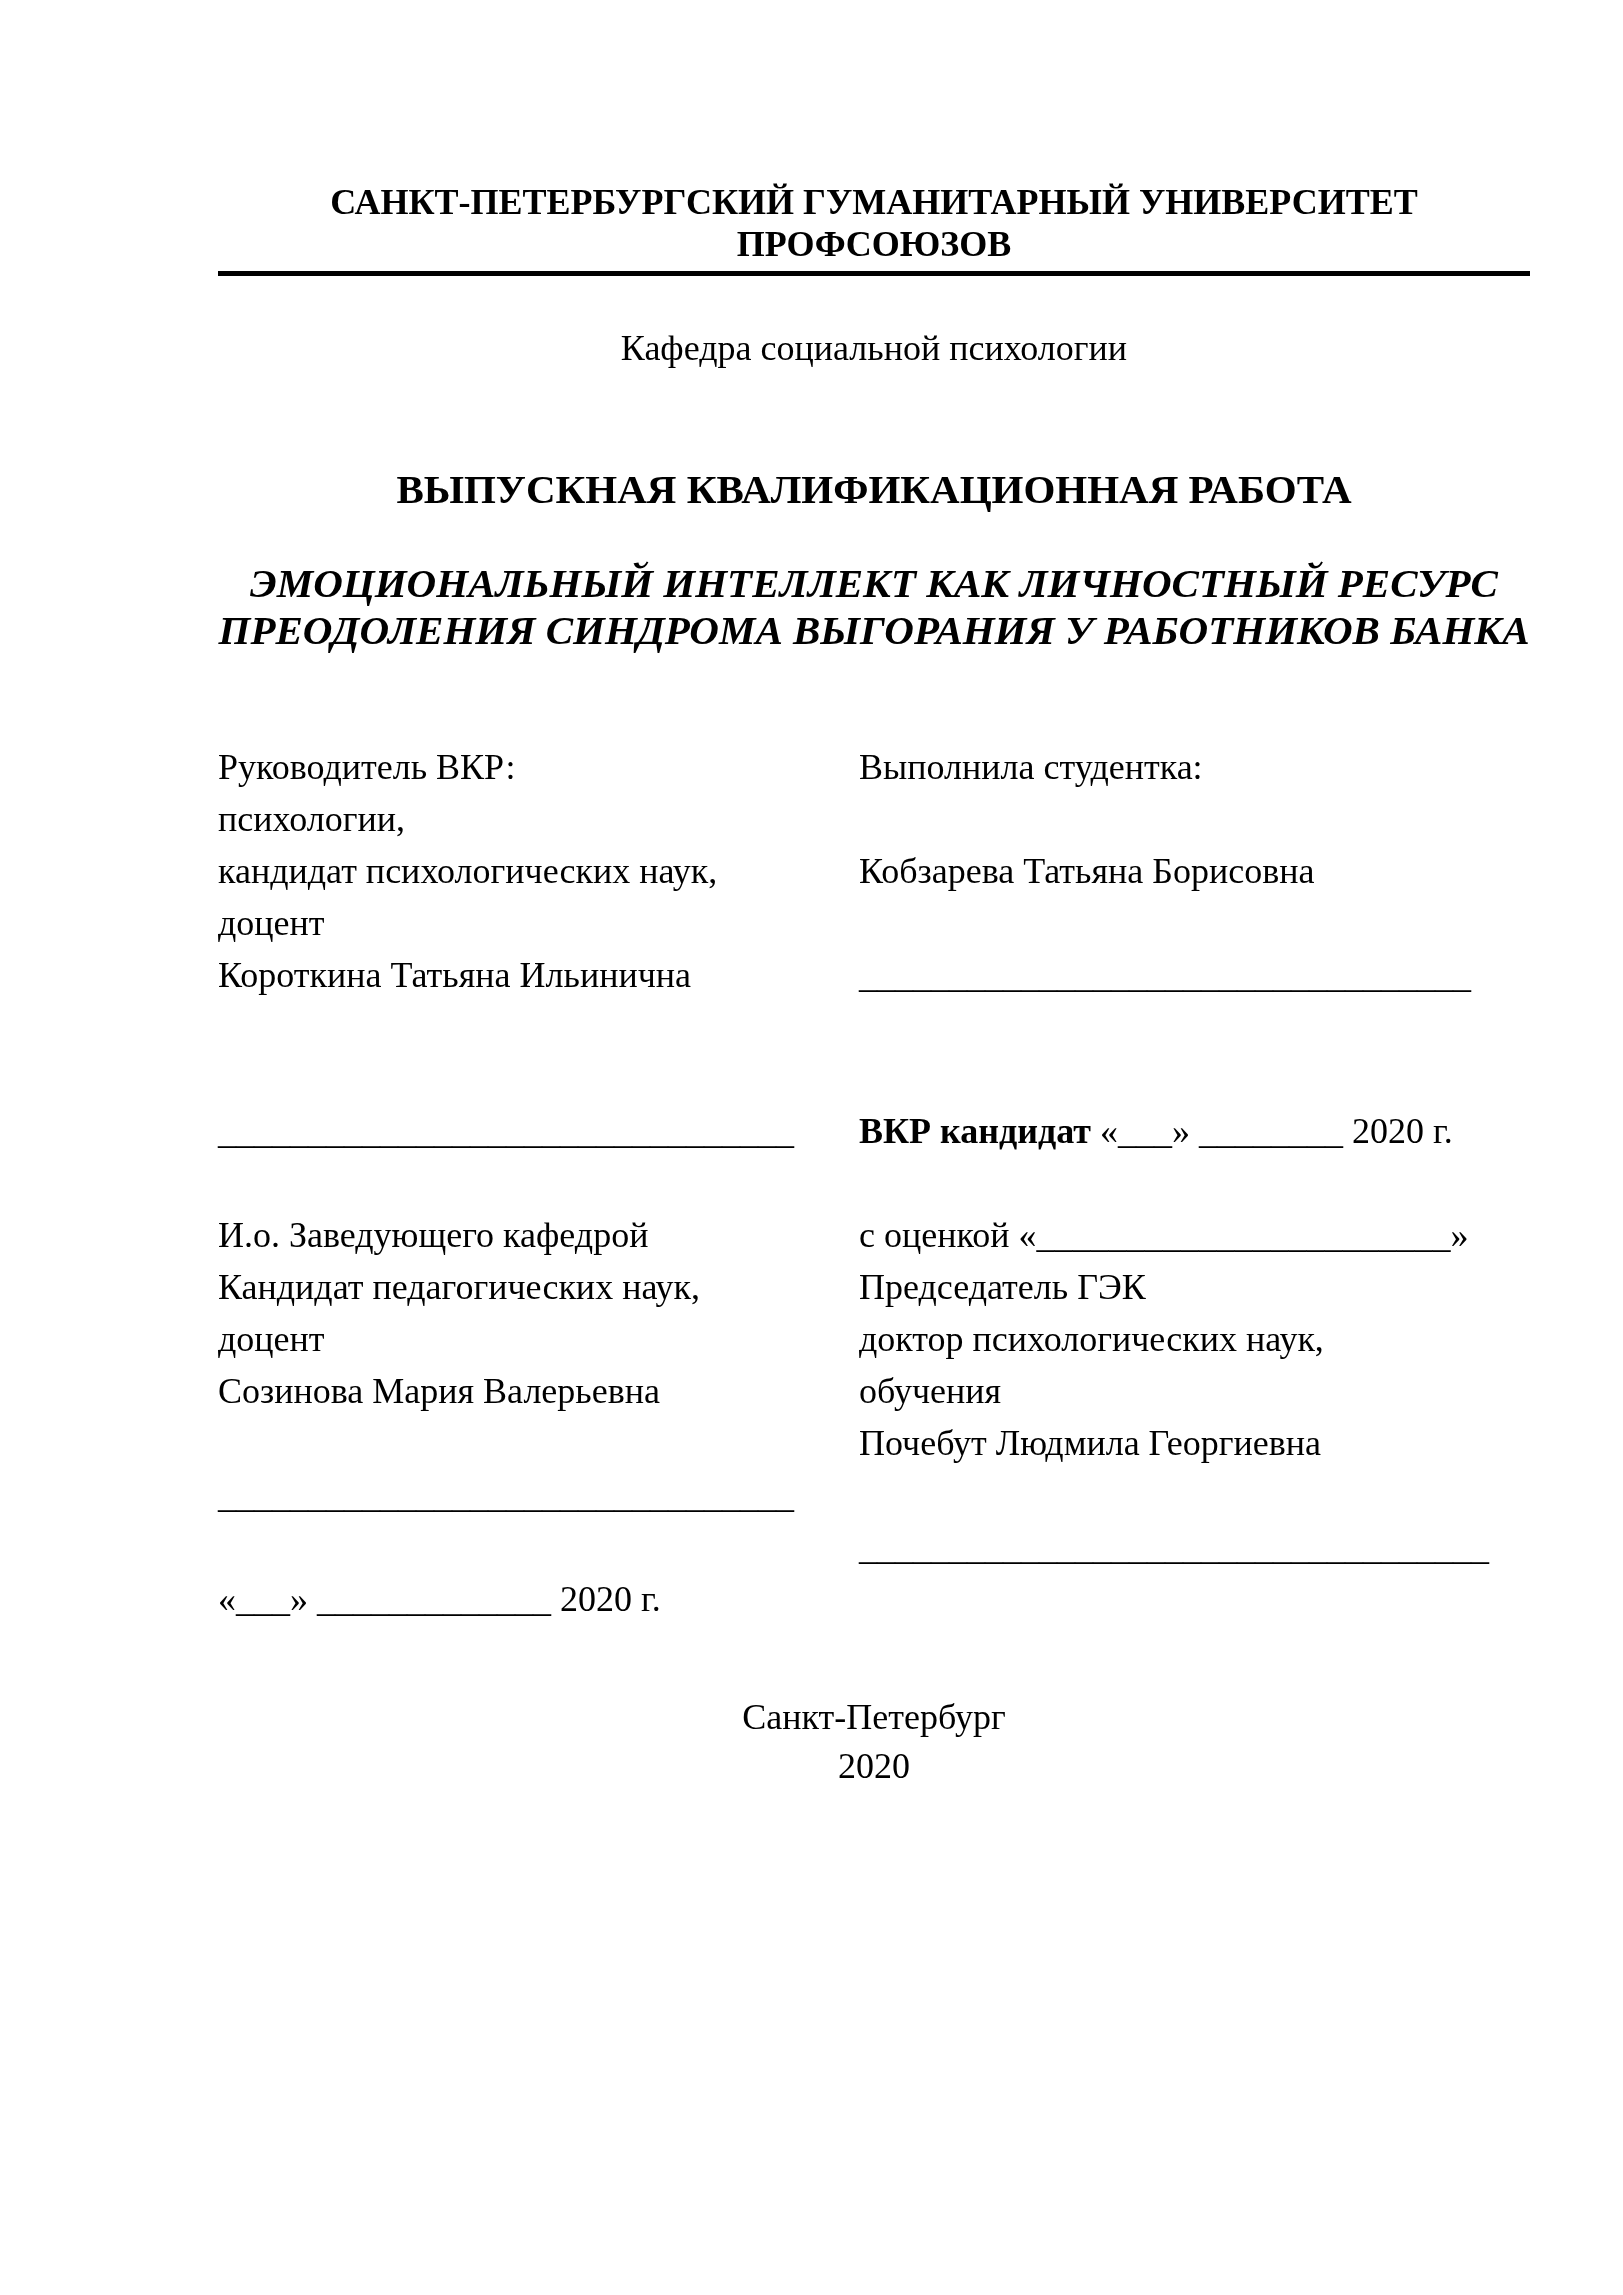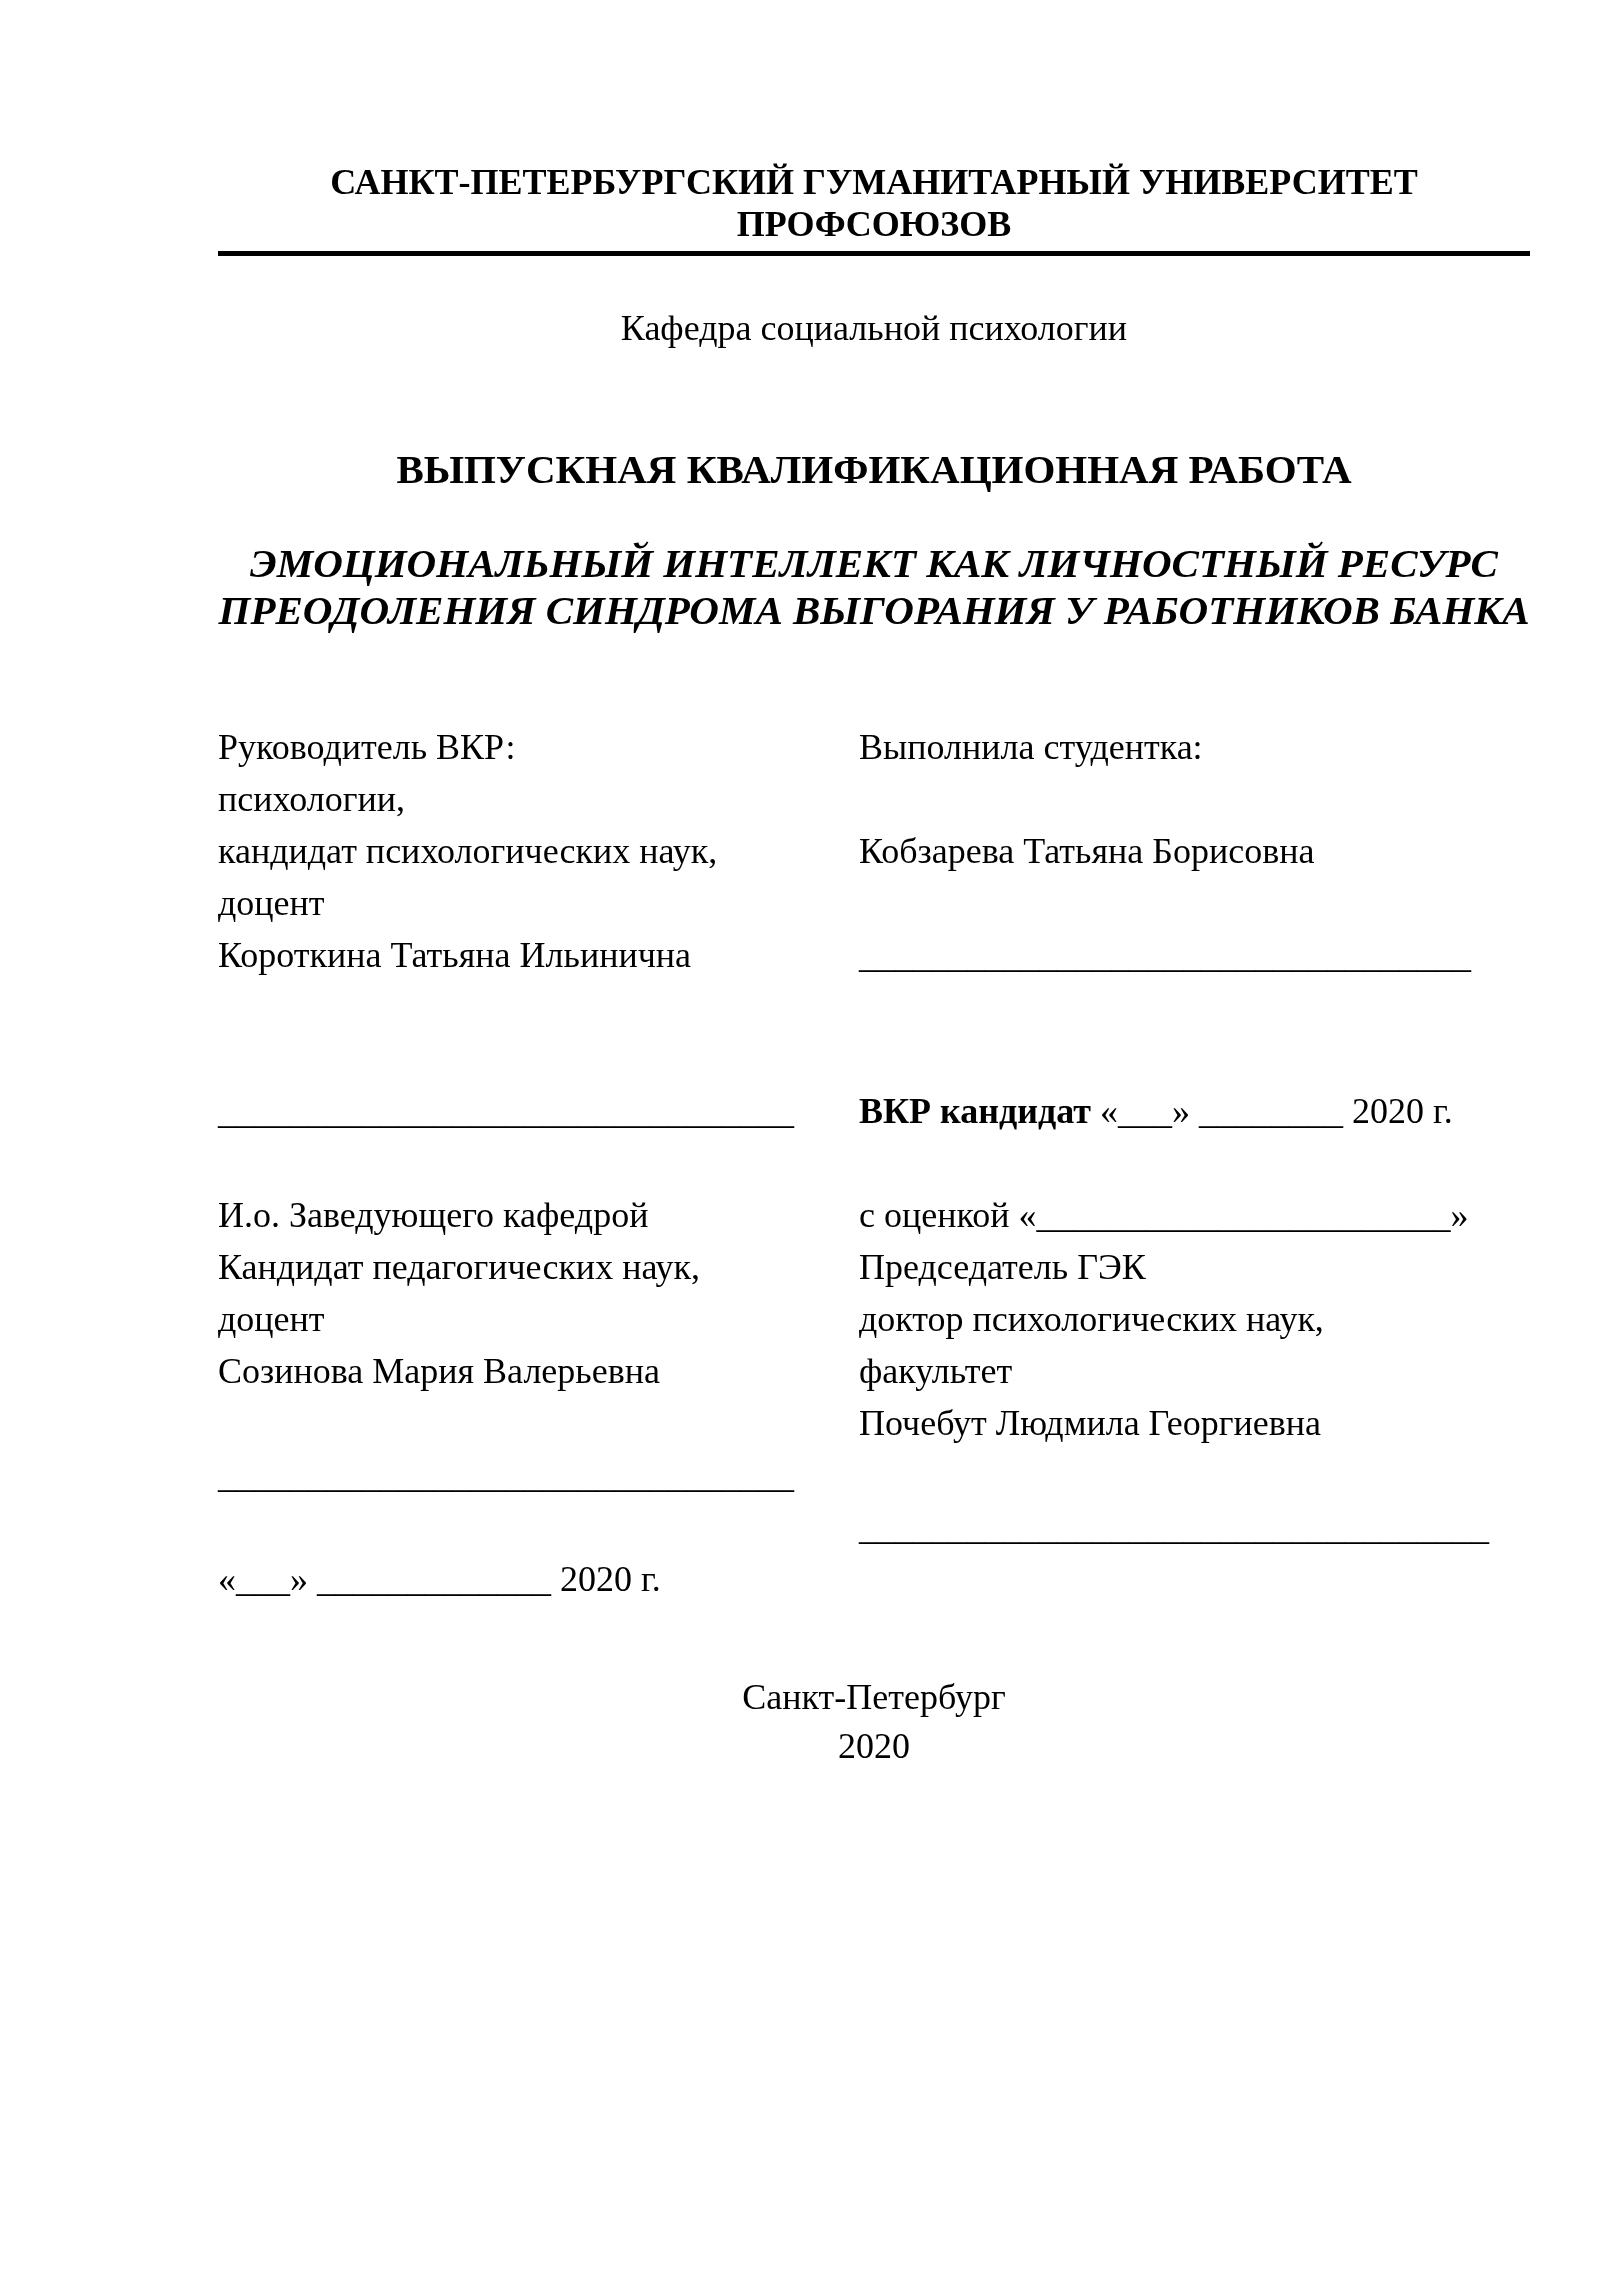--- a/index.html
+++ b/index.html
@@ -11,20 +11,21 @@
     position: relative;
     width: 1623px;
     height: 1845px;
     background: #ffffff;
     color: #000000;
     font-family: "Liberation Serif", "DejaVu Serif", serif;
     font-size: 36px;
     box-sizing: border-box;
     padding: 0 93px 0 218px;
     overflow: hidden;
+    margin-top: 20px;
   }
   .bold { font-weight: bold; }
 
   .university {
     margin-top: 161px;
     font-weight: bold;
     font-size: 36px;
     line-height: 42px;
     text-align: center;
   }
@@ -160,21 +161,21 @@
       <div class="cell-right">Председатель ГЭК</div>
     </div>
 
     <div class="row">
       <div class="cell-left">доцент</div>
       <div class="cell-right">доктор психологических наук,</div>
     </div>
 
     <div class="row">
       <div class="cell-left">Созинова Мария Валерьевна</div>
-      <div class="cell-right">факультет</div>
+      <div class="cell-right">обучения</div>
     </div>
 
     <div class="row">
       <div class="cell-left"></div>
       <div class="cell-right">Почебут Людмила Георгиевна</div>
     </div>
 
     <div class="row">
       <div class="cell-left">________________________________</div>
       <div class="cell-right"></div>

